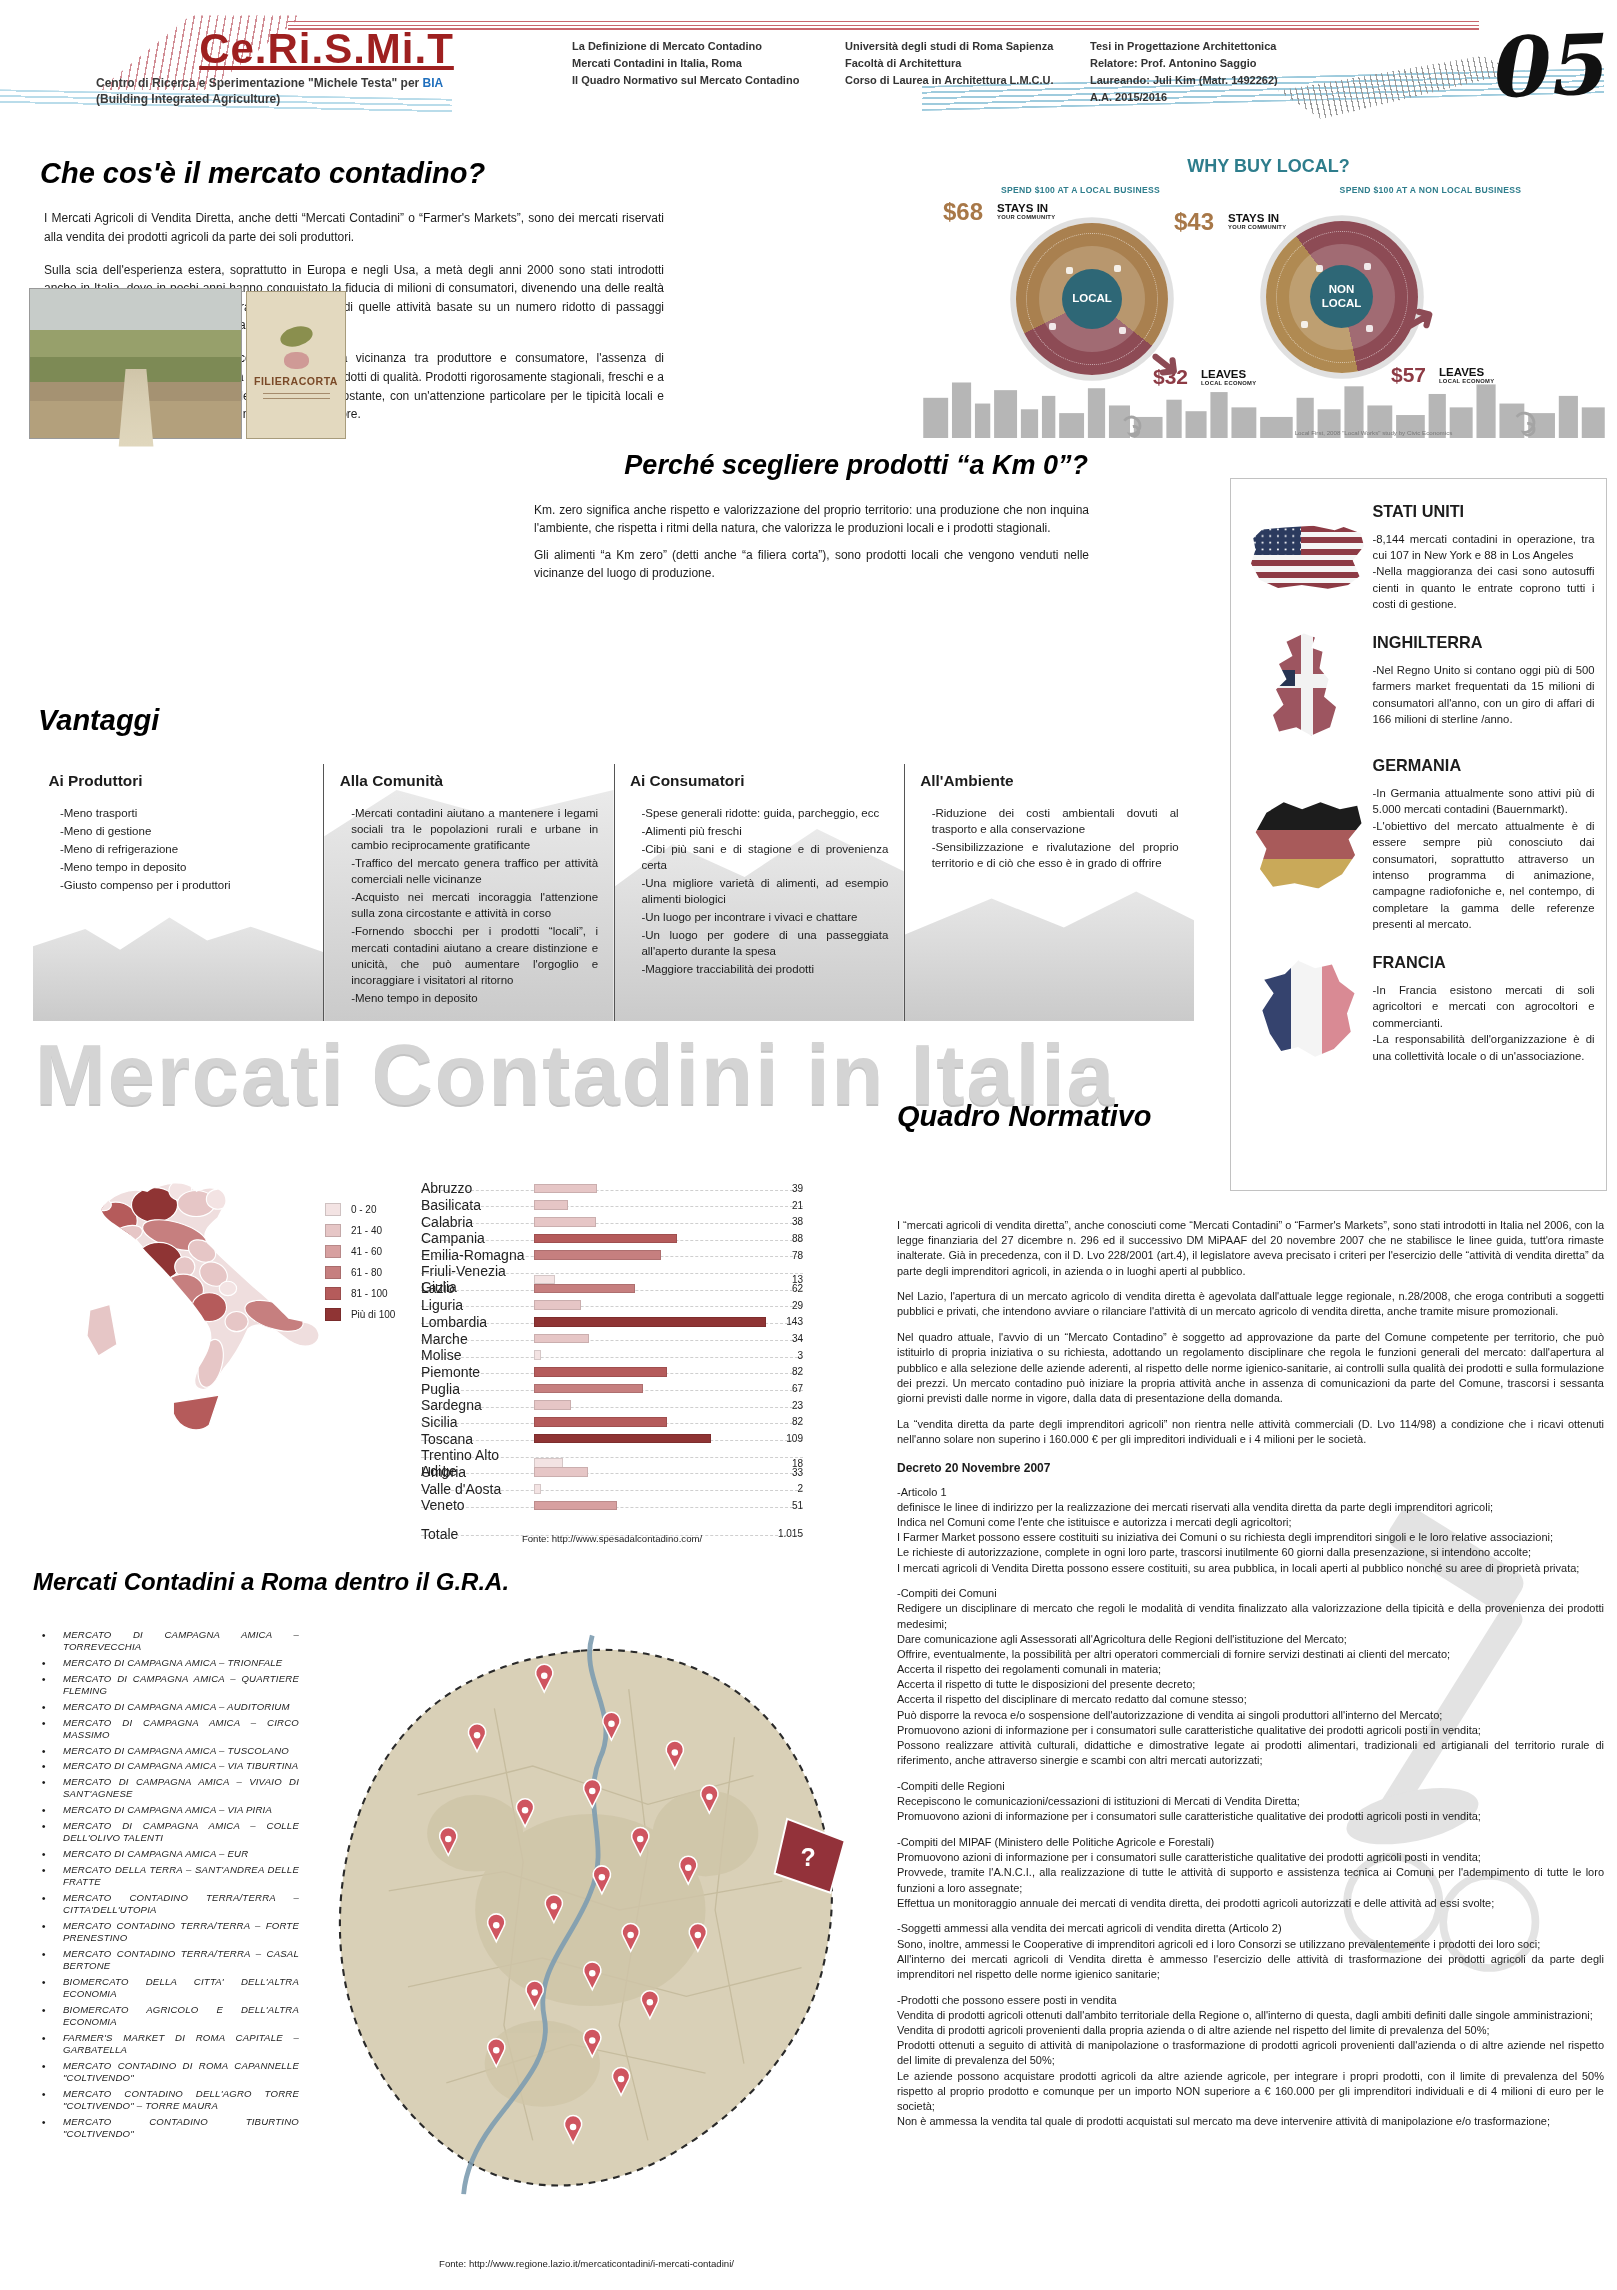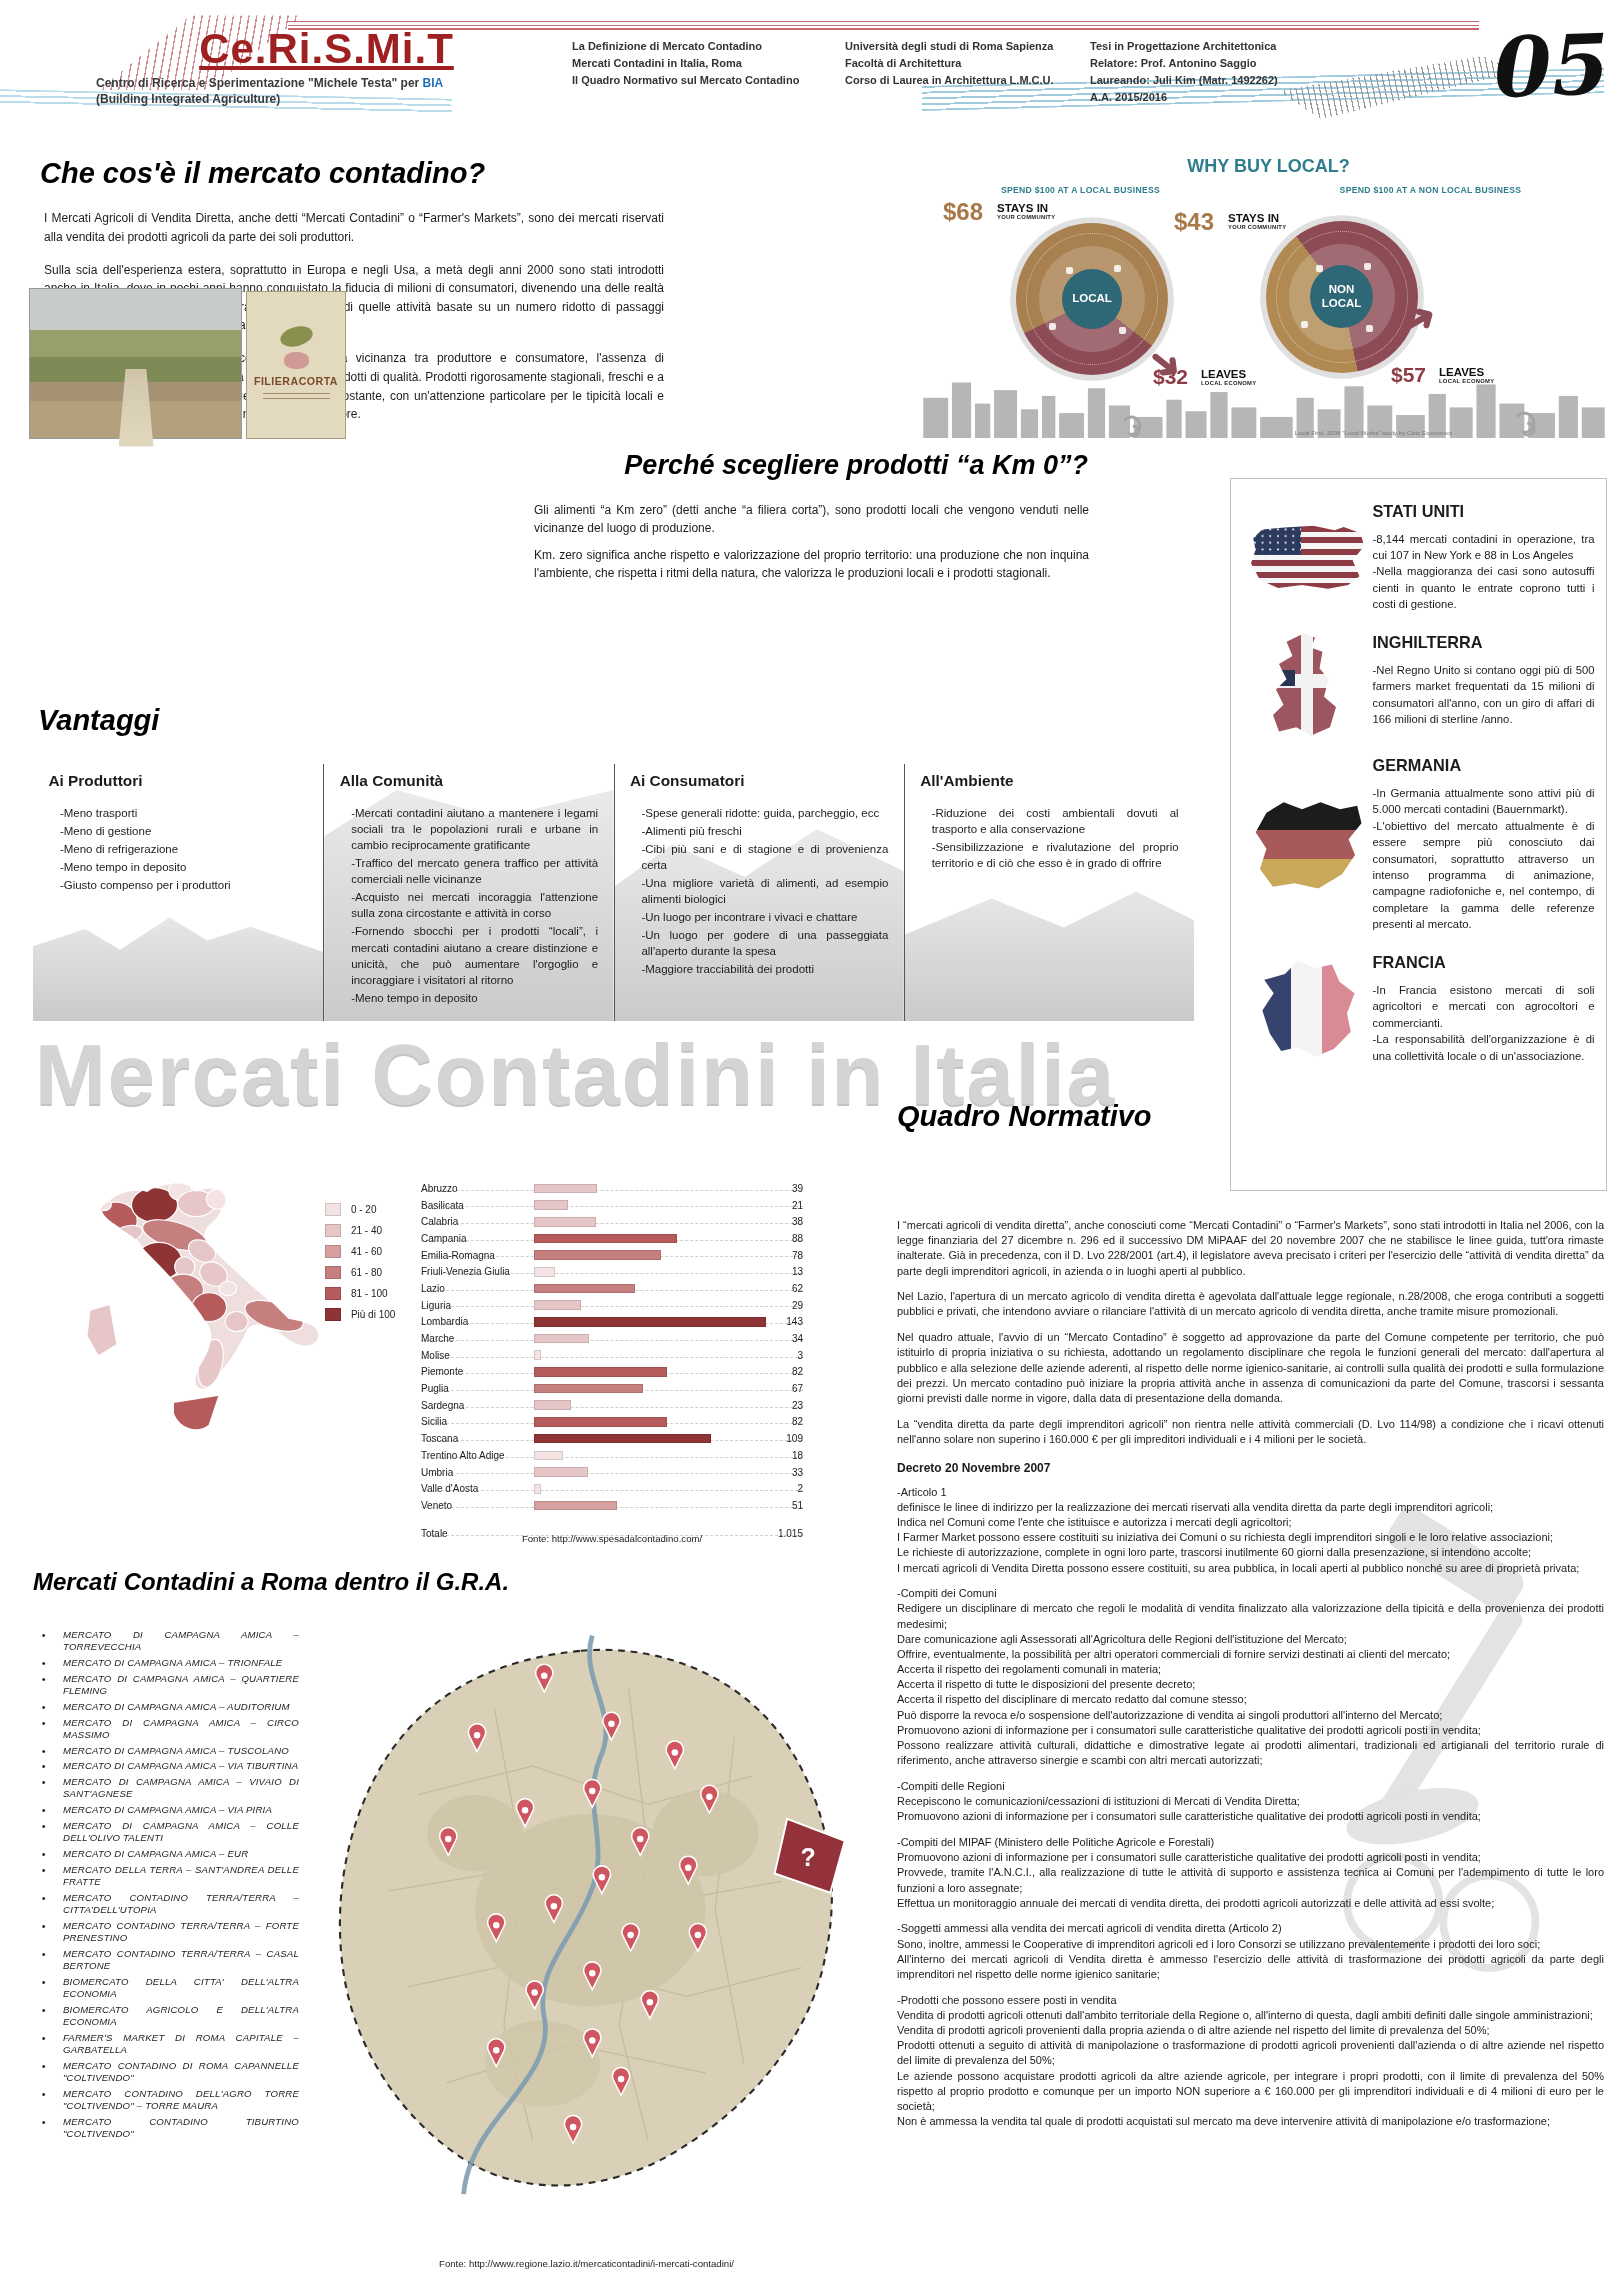--- a/index.html
+++ b/index.html
@@ -127,21 +127,21 @@
 
   
   #italy-map{left:35px;top:1141px;}
   #legend{left:325px;top:1203px;}
   .leg-row{display:flex;align-items:center;margin-bottom:8.6px;}
   .leg-swatch{width:16.3px;height:12.5px;margin-right:9.6px;box-shadow:inset 0 0 0 1px rgba(0,0,0,.15);}
   .leg-label{font-size:10px;color:#222;}
   #chart{left:421px;top:1180px;width:382px;}
   .crow{position:relative;display:grid;grid-template-columns:113px 1fr 37px;align-items:center;height:16.7px;}
   .crow .leader{position:absolute;left:0;right:0;top:58%;border-top:1.3px dashed #cfcfcf;z-index:0;}
-  .clabel{font-size:10px;color:#222;z-index:1;background:transparent;}
+  .clabel{font-size:14px;color:#222;z-index:1;background:transparent;}
   .ctrack{position:relative;height:9.6px;z-index:1;}
   .cbar{position:absolute;left:0;top:0;height:9.6px;box-shadow:inset 0 0 0 1px rgba(0,0,0,.12);}
   .cval{font-size:10px;color:#222;text-align:right;z-index:1;}
   #chart-total{margin-top:11.5px;}
   #chart-fonte{left:421px;top:1533px;width:382px;text-align:center;font-size:9.6px;color:#222;}
 
   
   #quadro-title{left:897px;top:1100px;}
   #quadro-sketch{left:1326px;top:1499px;width:269px;height:596px;opacity:.16;z-index:0;}
   #quadro-body{left:897px;top:1218px;width:707px;font-size:11px;line-height:1.38;z-index:1;}
@@ -285,22 +285,22 @@
 
   <div class="abs photo-country"></div>
   <div class="abs photo-filiera">
     <div class="filiera-olive"></div>
     <div class="filiera-pig"></div>
     <div class="filiera-word">FILIERACORTA</div>
     <div class="filiera-tag"></div>
   </div>
   <h2 class="abs sec-title" id="km0-title">Perché scegliere prodotti “a Km 0”?</h2>
   <div class="abs just" id="km0-paras">
+    <p>Km. zero significa anche rispetto e valorizzazione del proprio territorio: una produzione che non inquina l'ambiente, che rispetta i ritmi della natura, che valorizza le produzioni locali e i prodotti stagionali.</p>
     <p>Gli alimenti “a Km zero” (detti anche “a filiera corta”), sono prodotti locali che vengono venduti nelle vicinanze del luogo di produzione.</p>
-    <p>Km. zero significa anche rispetto e valorizzazione del proprio territorio: una produzione che non inquina l'ambiente, che rispetta i ritmi della natura, che valorizza le produzioni locali e i prodotti stagionali.</p>
   </div>
 
   <div class="abs" id="countries">
     <div class="country">
       <div class="flagbox">
           <div class="flag-usa"></div>
         </div>
       <div class="country-body">
         <div class="country-name">STATI UNITI</div>
         <div class="country-text prewrap">-8,144 mercati contadini in operazione, tra cui 107 in New York e 88 in Los Angeles

